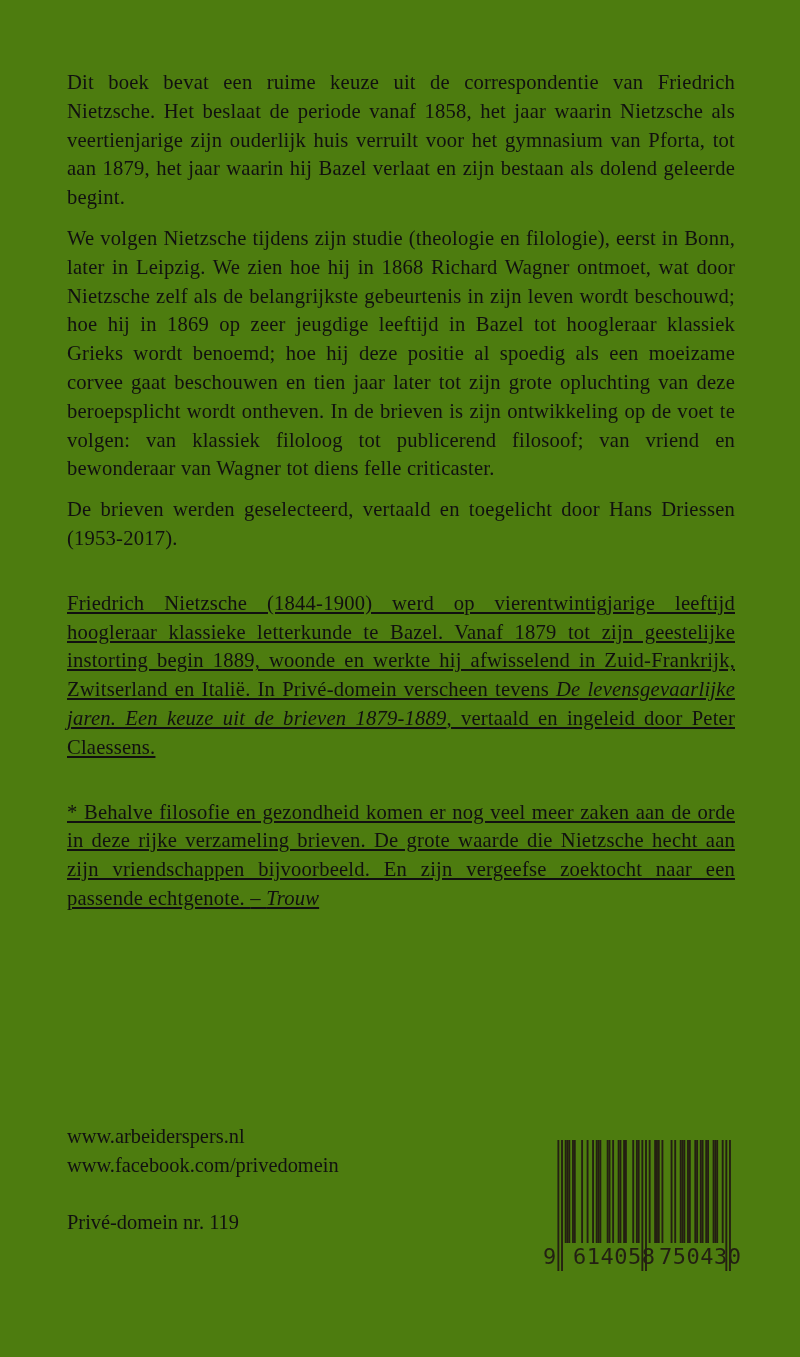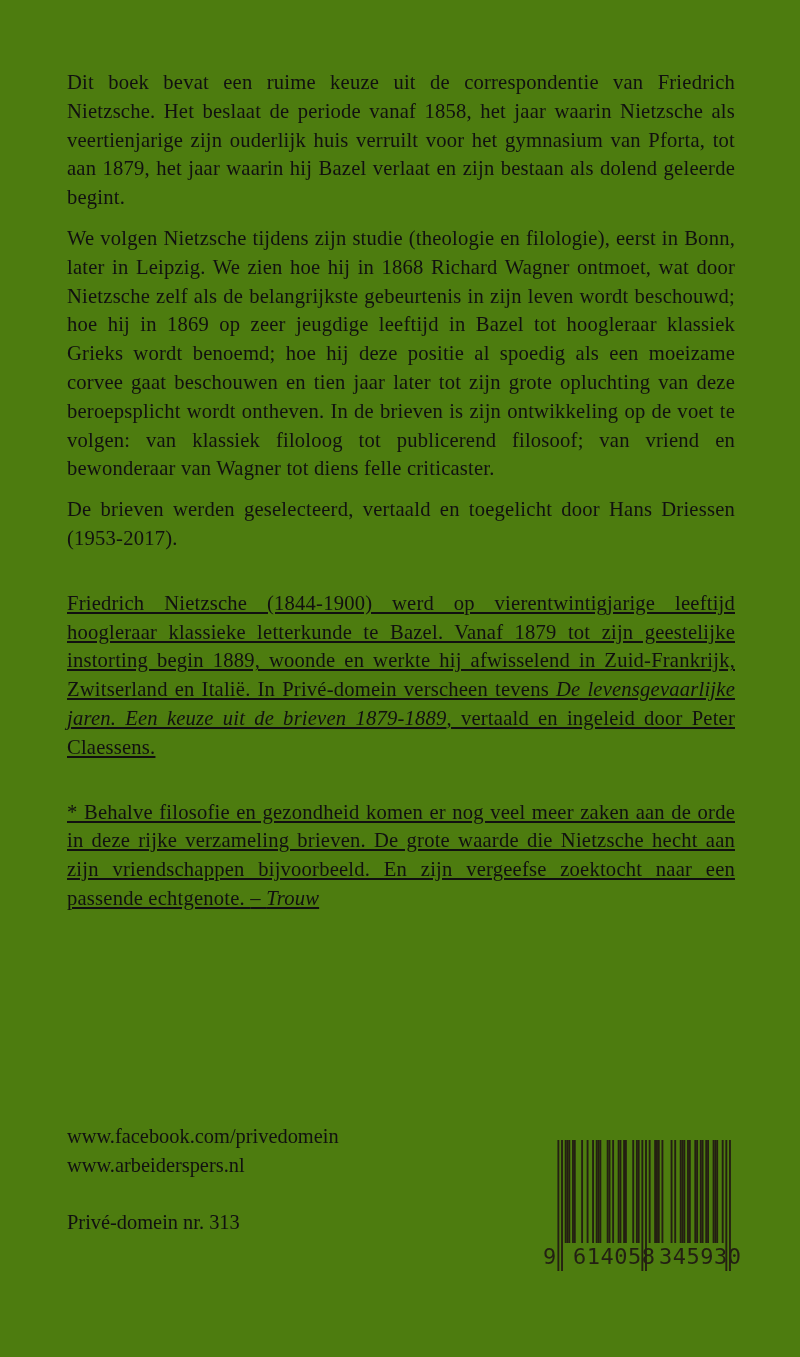--- a/index.html
+++ b/index.html
@@ -124,23 +124,23 @@
 
     <p class="body-par tight">De brieven werden geselecteerd, vertaald en toegelicht door Hans Driessen (1953-2017).</p>
 
     <p class="body-par gap"><span>Friedrich Nietzsche (1844-1900) werd op vierentwintigjarige leeftijd hoogleraar klassieke letterkunde te Bazel. Vanaf 1879 tot zijn geestelijke instorting begin 1889, woonde en werkte hij afwisselend in Zuid-Frankrijk, Zwitserland en Italië. In Privé-domein verscheen tevens </span><em class="ital">De levensgevaarlijke jaren. Een keuze uit de brieven 1879-1889</em><span>, vertaald en ingeleid door Peter Claessens.</span></p>
 
     <p class="body-par gap"><span>* Behalve filosofie en gezondheid komen er nog veel meer zaken aan de orde in deze rijke verzameling brieven. De grote waarde die Nietzsche hecht aan zijn vriendschappen bijvoorbeeld. En zijn vergeefse zoektocht naar een passende echtgenote. </span><span>– </span><em class="ital">Trouw</em></p>
 
   </div>
 
   <div class="footer">
+    <div class="footer-line">www.arbeiderspers.nl</div>
     <div class="footer-line">www.facebook.com/privedomein</div>
-    <div class="footer-line">www.arbeiderspers.nl</div>
-    <div class="series-line">Privé-domein nr. 313</div>
+    <div class="series-line">Privé-domein nr. 119</div>
   </div>
 
   <div class="barcode-wrap">
     <svg class="barcode-bars" id="barcode-svg" viewBox="0 0 199 141" preserveAspectRatio="none">
         <rect x="16.431" y="0" width="1.862" height="131" fill="#241f12"></rect>
         <rect x="20.083" y="0" width="1.862" height="131" fill="#241f12"></rect>
         <rect x="23.734" y="0" width="1.862" height="103" fill="#241f12"></rect>
         <rect x="25.560" y="0" width="1.862" height="103" fill="#241f12"></rect>
         <rect x="27.385" y="0" width="1.862" height="103" fill="#241f12"></rect>
         <rect x="31.037" y="0" width="1.862" height="103" fill="#241f12"></rect>
@@ -184,17 +184,17 @@
         <rect x="171.615" y="0" width="1.862" height="103" fill="#241f12"></rect>
         <rect x="173.440" y="0" width="1.862" height="103" fill="#241f12"></rect>
         <rect x="175.266" y="0" width="1.862" height="103" fill="#241f12"></rect>
         <rect x="180.743" y="0" width="1.862" height="103" fill="#241f12"></rect>
         <rect x="184.394" y="0" width="1.862" height="131" fill="#241f12"></rect>
         <rect x="188.046" y="0" width="1.862" height="131" fill="#241f12"></rect>
       </svg>
     <div class="bc-digits">
       <span class="bc-d bc-lead">9</span>
       <span class="bc-d bc-left">614058</span>
-      <span class="bc-d bc-right">345930</span>
+      <span class="bc-d bc-right">750430</span>
     </div>
   </div>
 
 </div>
 
 </body></html>

